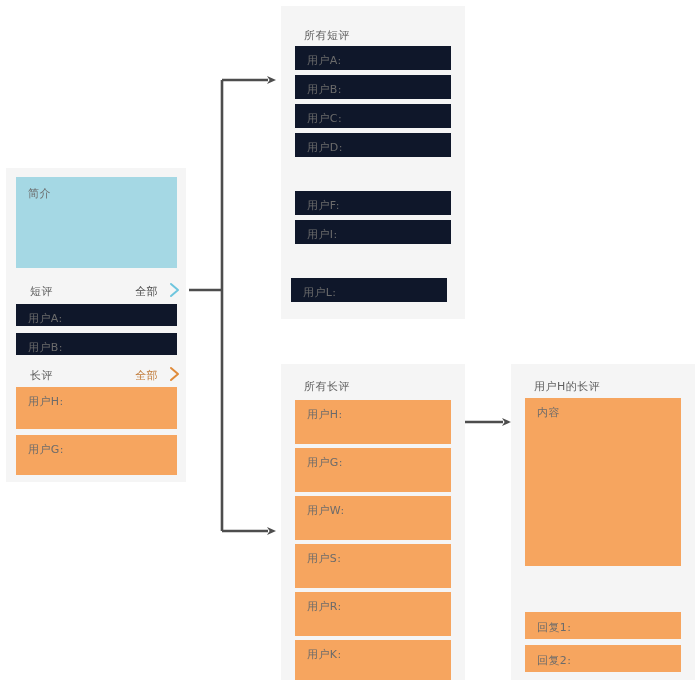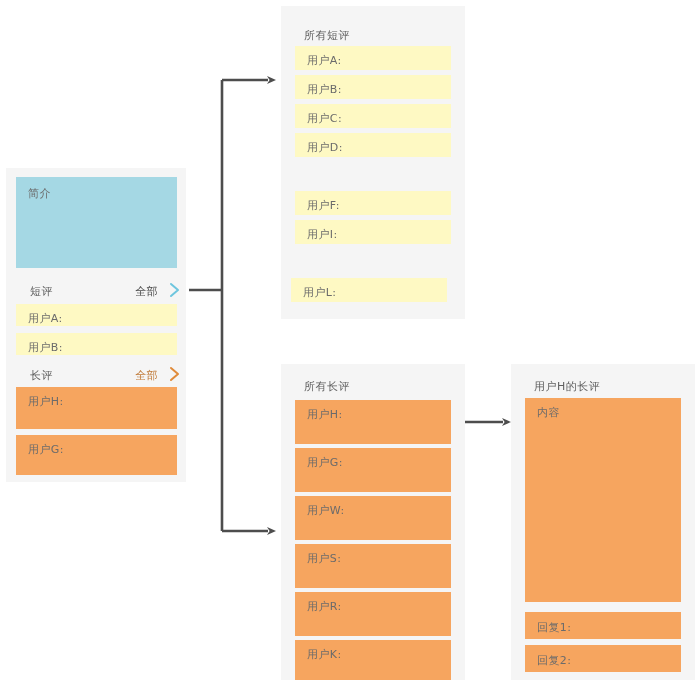--- a/index.html
+++ b/index.html
@@ -46,21 +46,21 @@
   }
   .card-label {
     position: absolute;
     left: 12px;
     top: 7px;
     font-size: 11px;
     color: #6b6b6b;
     letter-spacing: 0.4px;
     white-space: nowrap;
   }
-  .card.blue  { background: #fef9c3; padding-left: 23px; }
+  .card.blue  { background: #0f172a; padding-left: 23px; }
   .card.orange{ background: #f6a55f; }
 
   
   #left-panel { left: 6px; top: 168px; width: 180px; height: 314px; }
 
   .intro-block {
     position: absolute;
     left: 10px; top: 9px;
     width: 161px; height: 91px;
     background: #a5d8e4;
@@ -230,21 +230,21 @@
       <span class="card-label">用户R:</span>
     </div>
     <div class="card orange" style="left:14px; top:276px; width:156px; height:44px;">
       <span class="card-label">用户K:</span>
     </div>
   </div>
 
   <div class="panel" id="detail-panel">
     <span class="panel-title" style="left:23px; top:15px;">用户H的长评</span>
 
-    <div class="card orange" style="left:14px; top:34px; width:156px; height:204px;">
+    <div class="card orange" style="left:14px; top:34px; width:156px; height:168px;">
       <span class="card-label">内容</span>
     </div>
 
     <div class="card orange" style="left:14px; top:248px; width:156px; height:27px;">
       <span class="card-label" style="top:8px;">回复1:</span>
     </div>
     <div class="card orange" style="left:14px; top:281px; width:156px; height:27px;">
       <span class="card-label" style="top:8px;">回复2:</span>
     </div>
   </div>

